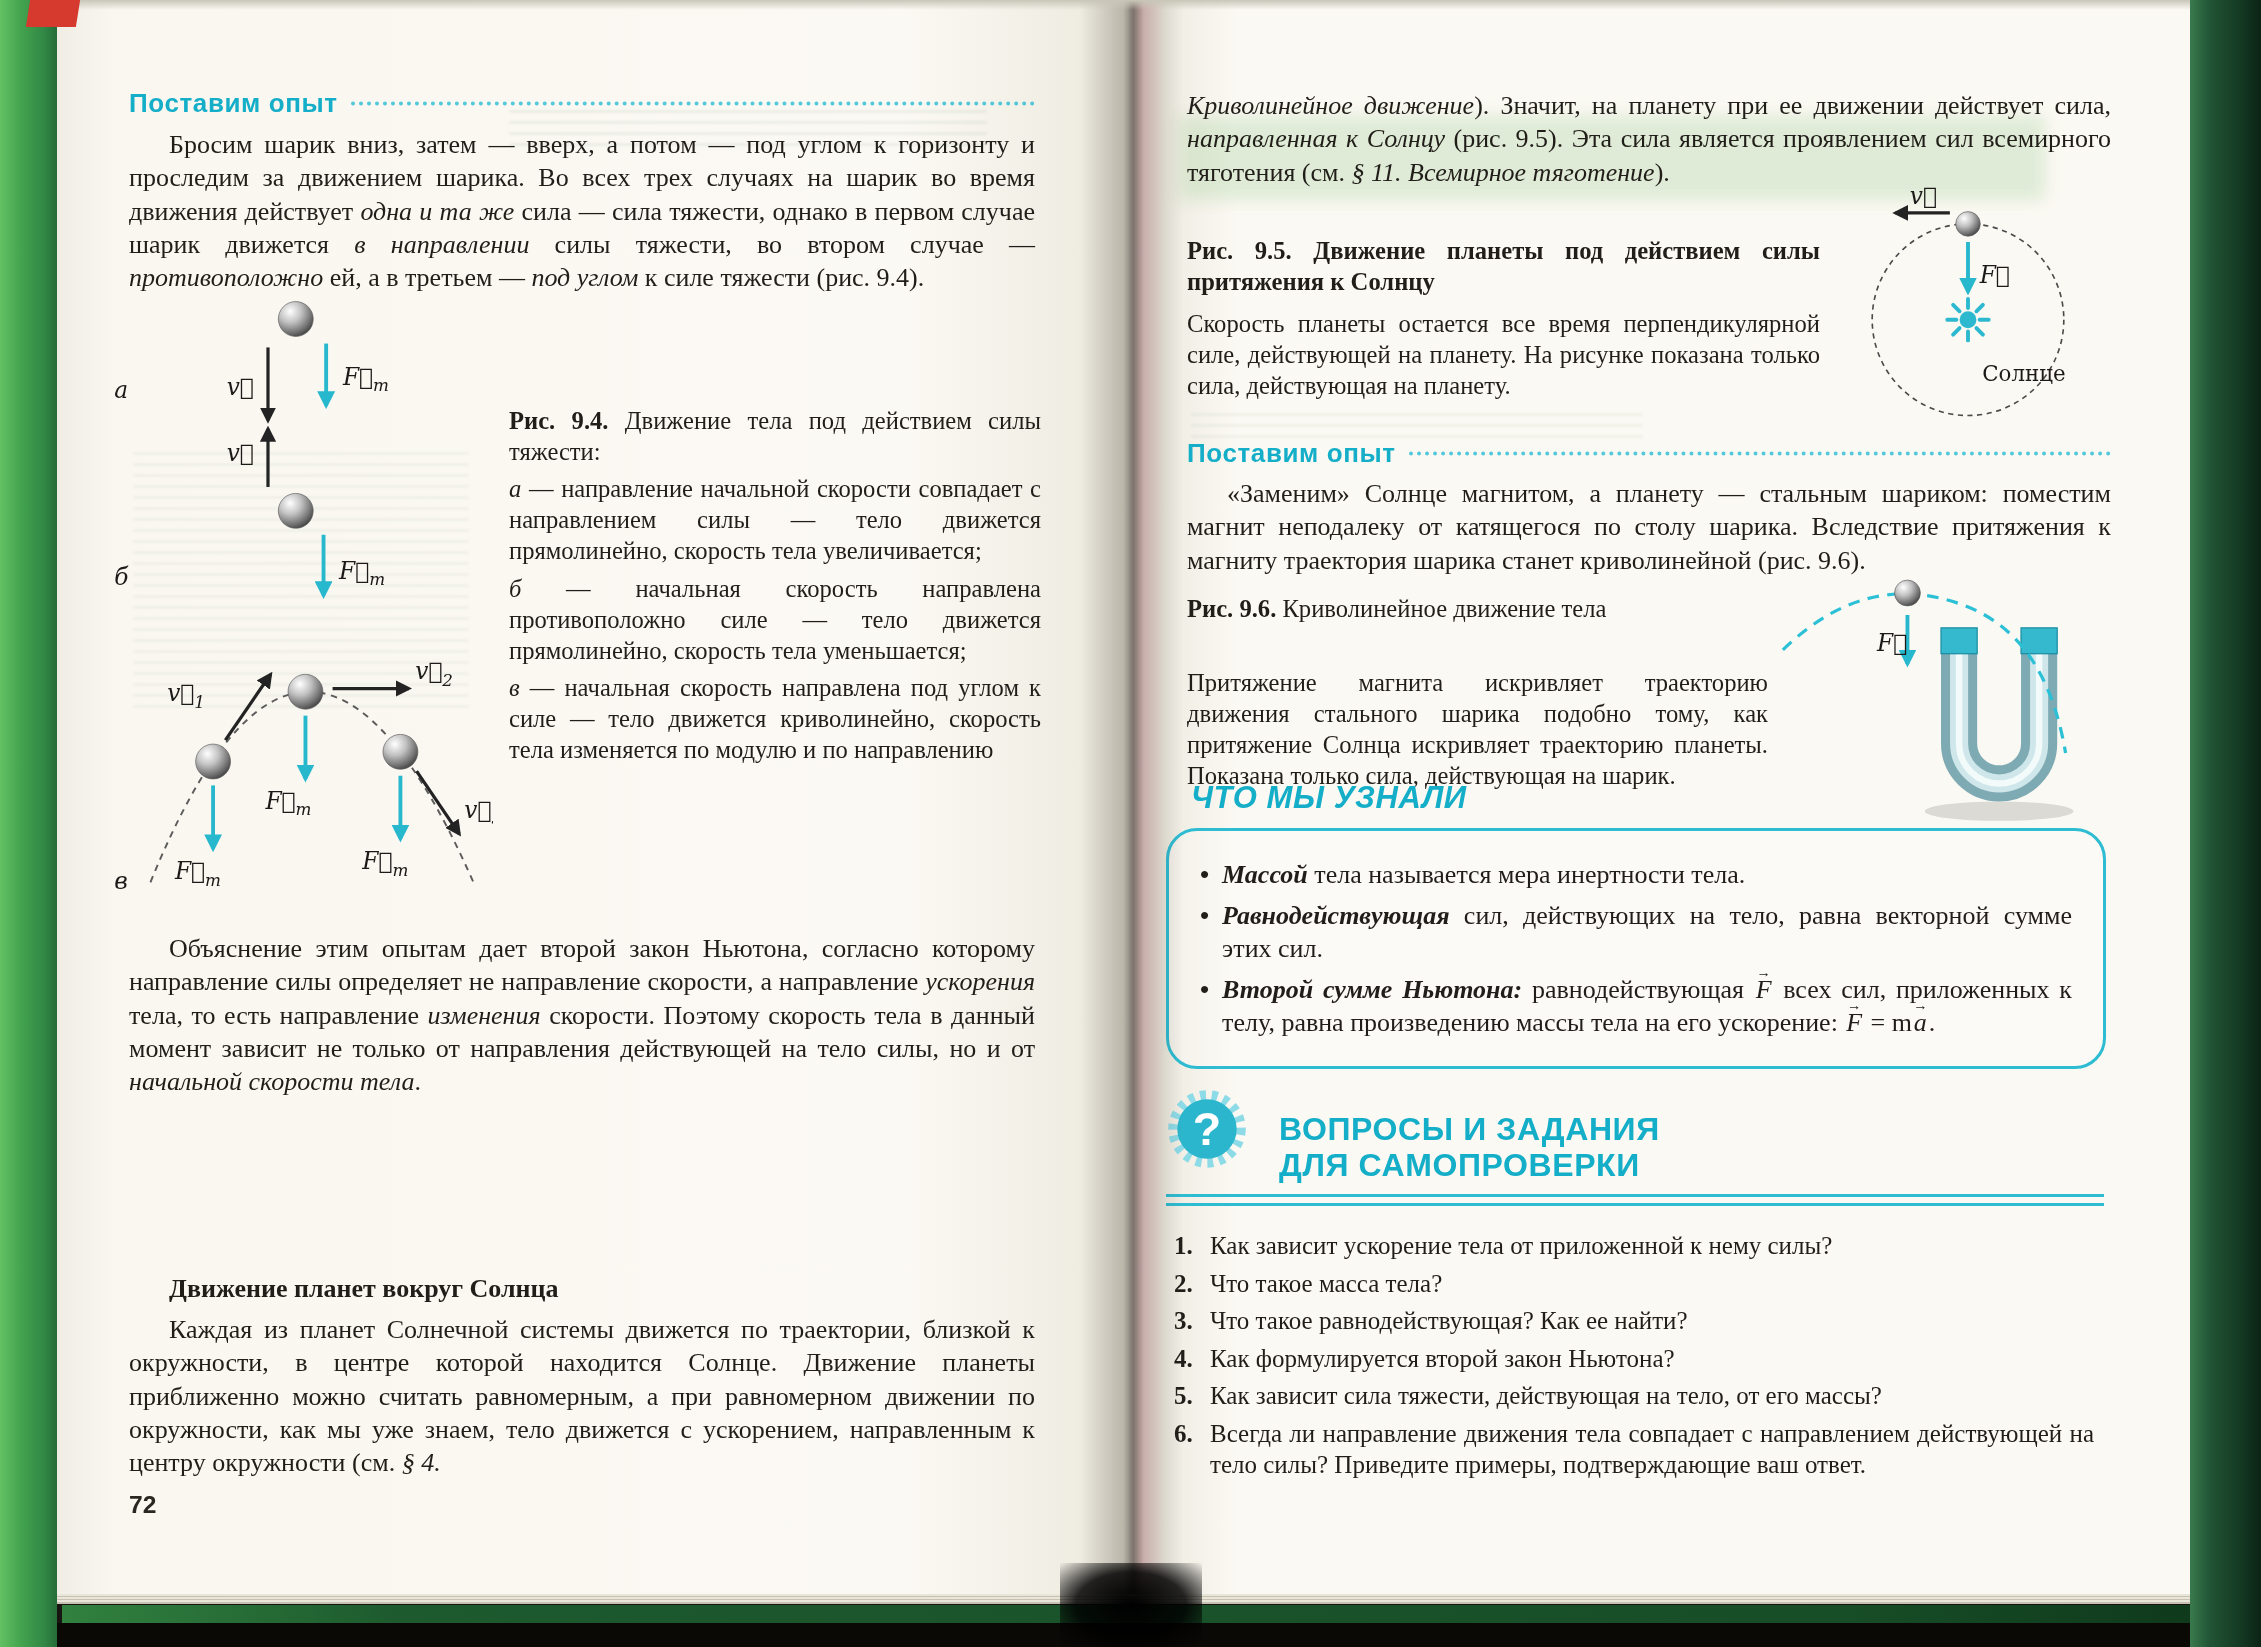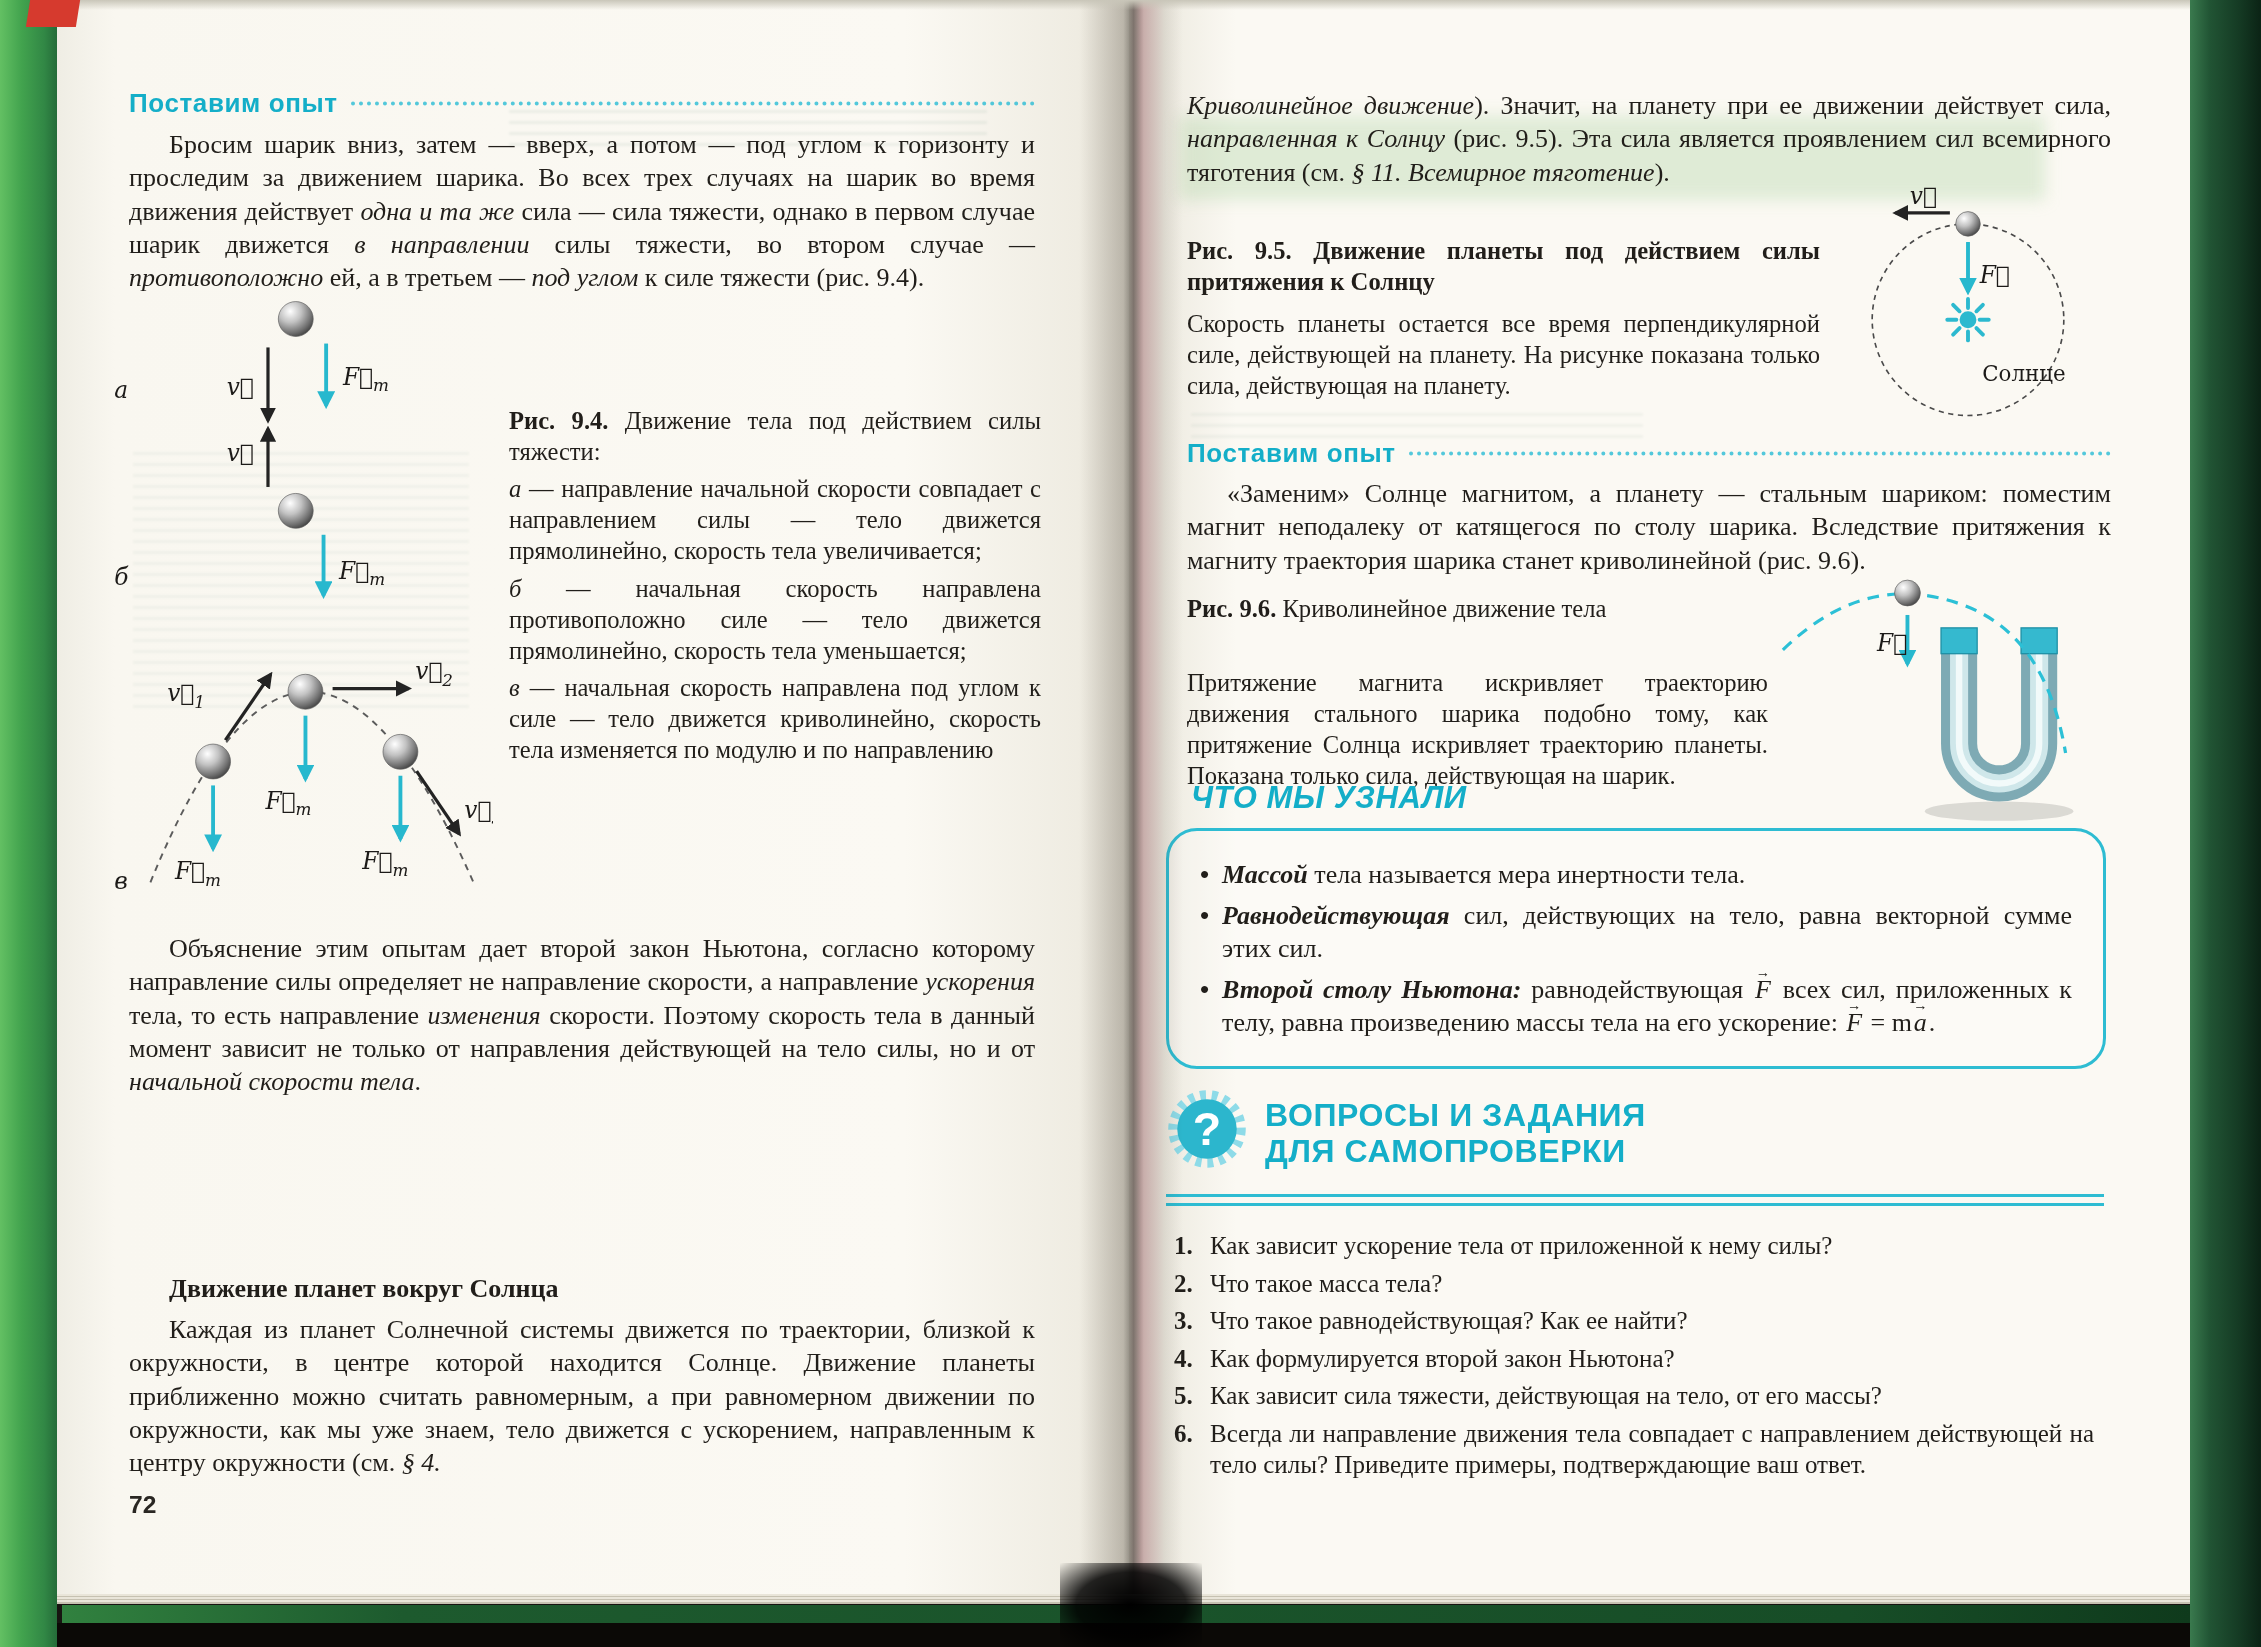--- a/index.html
+++ b/index.html
@@ -42,21 +42,21 @@
   .subhead{position:absolute;font-weight:bold;font-size:26px;margin:0;}
   .pgnum{position:absolute;font-family:"Liberation Sans",sans-serif;font-weight:bold;font-size:24.6px;color:#2a2723;}
 
   .sum-head{position:absolute;font-family:"Liberation Sans",sans-serif;font-style:italic;font-weight:bold;
     font-size:31px;color:#14aec8;letter-spacing:0.6px;margin:0;}
   .sum-box{position:absolute;border:3.2px solid #2ebcd2;border-radius:31px;padding:19.4px 31px;box-sizing:border-box;background:rgba(255,255,255,.25);}
   .bullet{display:flex;font-size:26px;line-height:1.27;margin:7.8px 0;text-align:justify;}
   .bullet::before{content:"\2022";font-weight:bold;margin-right:13px;}
 
   .q-head{position:absolute;font-family:"Liberation Sans",sans-serif;font-weight:bold;font-size:32px;
-    color:#14aec8;line-height:1.14;letter-spacing:0.6px;margin:3px;}
+    color:#14aec8;line-height:1.14;letter-spacing:0.6px;margin:17px;}
   .q-underline{position:absolute;height:5.8px;border-top:3.2px solid #2ebcd2;border-bottom:3.2px solid #2ebcd2;}
   .q-list{position:absolute;font-size:25px;line-height:1.24;}
   .q-item{display:flex;margin-bottom:6.5px;text-align:justify;}
   .q-num{font-weight:bold;min-width:36px;flex:0 0 36px;}
   .q-text{flex:1;}
 
   .vec{font-style:italic;position:relative;display:inline-block;padding:0 1.9px;}
   .vec::after{content:"\2192";position:absolute;left:50%;transform:translateX(-50%);top:-0.72em;font-size:0.55em;font-style:normal;}
 
   .fig{position:absolute;}
@@ -238,21 +238,21 @@
     <h2 class="sum-head" style="left:62px;top:780px;">ЧТО МЫ УЗНАЛИ</h2>
 
     <div class="sum-box" style="left:37px;top:828px;width:940px;">
       <div class="bullet">
           <span><b><i>Массой</i></b> тела называется мера инертности тела.</span>
         </div>
       <div class="bullet">
           <span><b><i>Равнодействующая</i></b> сил, действующих на тело, равна векторной сумме этих сил.</span>
         </div>
       <div class="bullet">
-          <span><b><i>Второй столу Ньютона:</i></b> равнодействующая <span class="vec">F</span> всех сил, приложенных к телу, равна произведению массы тела на его ускорение: <span class="vec">F</span> = m<span class="vec">a</span>.</span>
+          <span><b><i>Второй сумме Ньютона:</i></b> равнодействующая <span class="vec">F</span> всех сил, приложенных к телу, равна произведению массы тела на его ускорение: <span class="vec">F</span> = m<span class="vec">a</span>.</span>
         </div>
     </div>
 
     <svg class="fig" style="left:36px;top:1087px;" width="84" height="84" viewBox="0 0 130 130">
       <circle cx="65" cy="65" r="52" fill="none" stroke="#8edbe8" stroke-width="16" stroke-dasharray="9 9"></circle>
       <circle cx="65" cy="65" r="46" fill="#2cb6cd"></circle>
       <text x="65" y="90" text-anchor="middle" font-family="Liberation Sans, sans-serif" font-size="72" font-weight="bold" fill="#ffffff">?</text>
     </svg>
 
     <h2 class="q-head" style="left:133px;top:1094px;">

